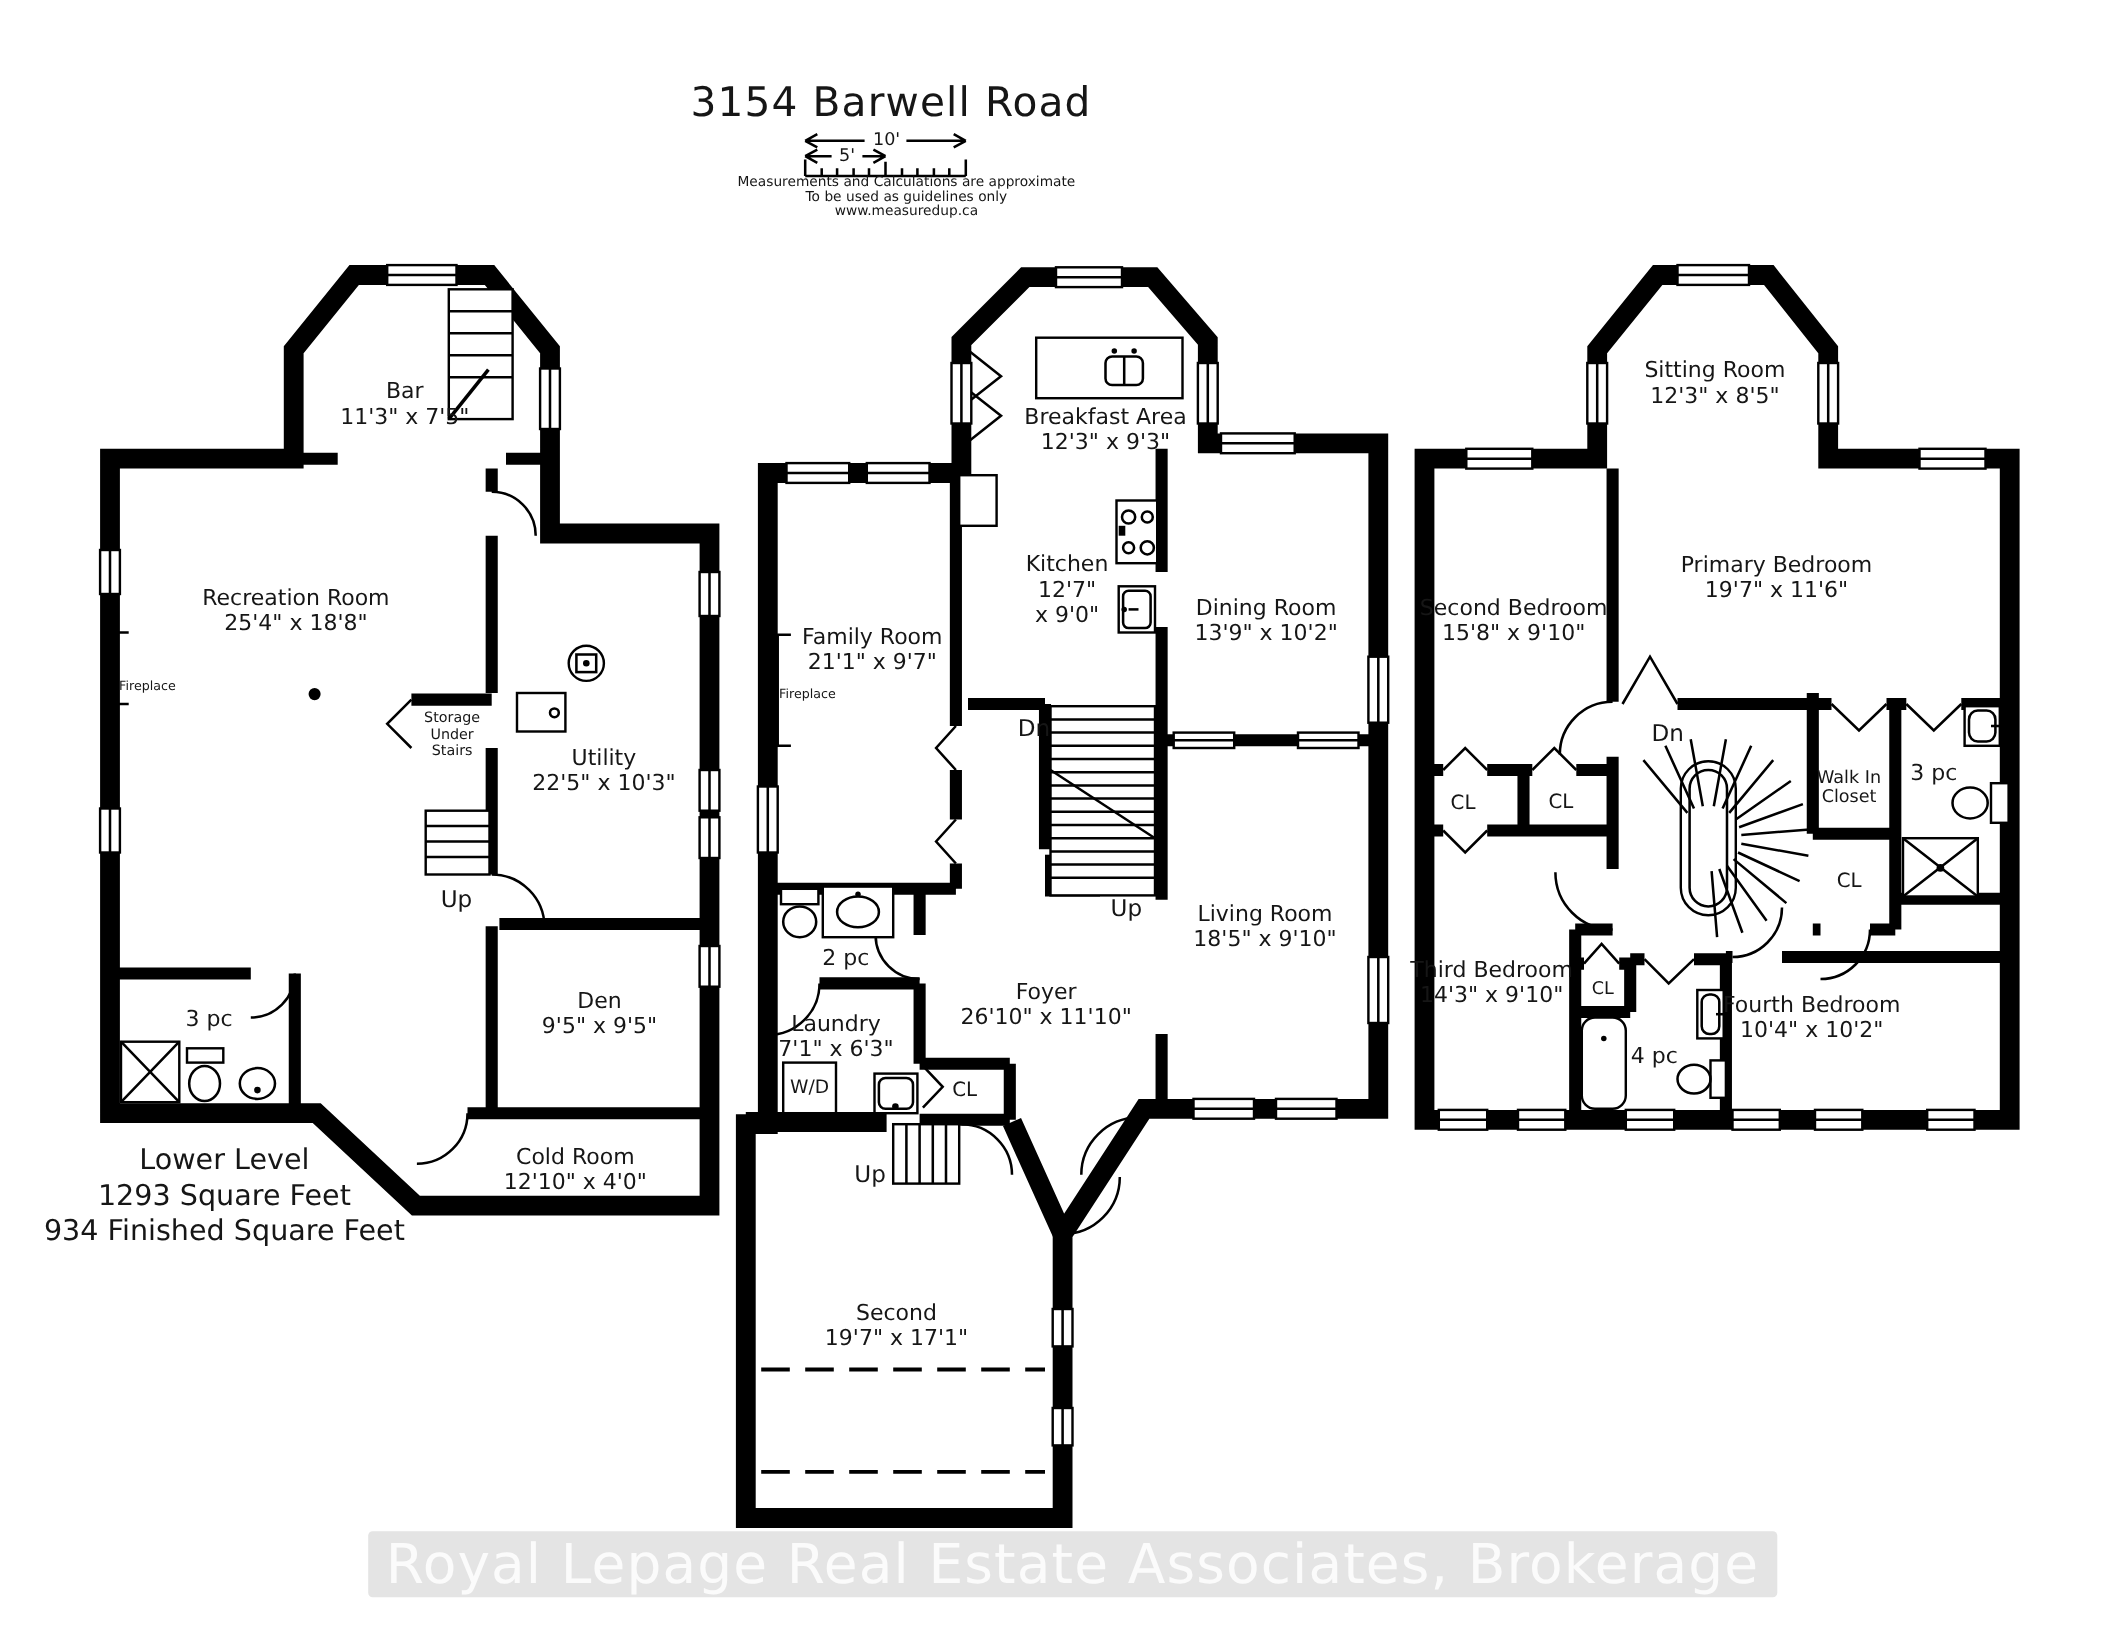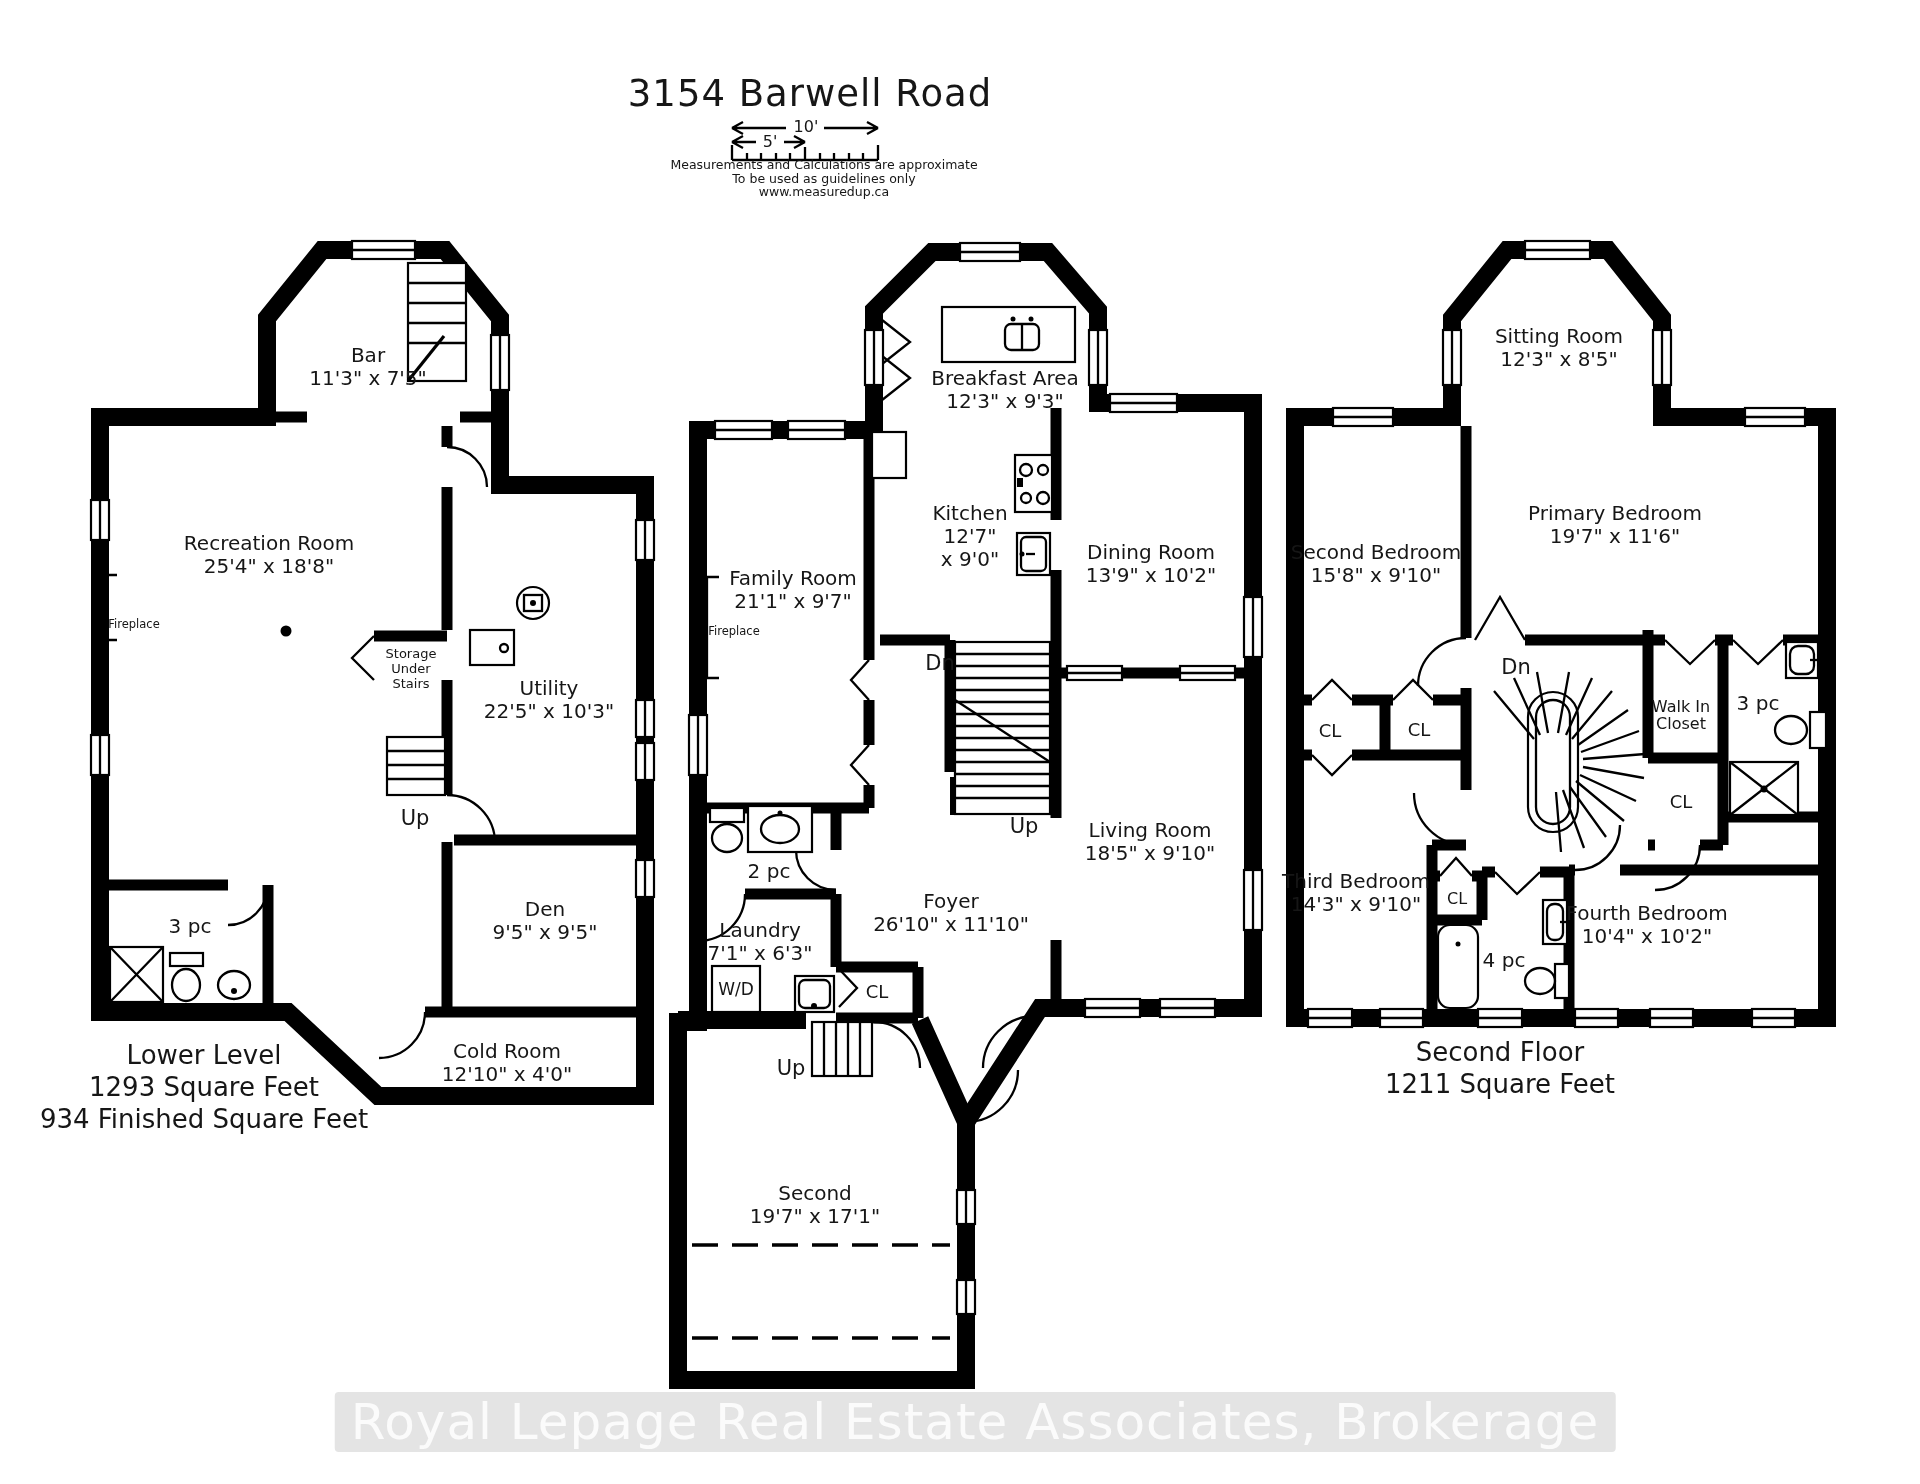--- a/index.html
+++ b/index.html
@@ -335,21 +335,21 @@
   <div class="lbl" style="left:549px;top:700px;">
     <div>Utility</div>
     <div>22'5" x 10'3"</div>
   </div>
   <div class="lbl updn" style="left:415px;top:818px;">Up</div>
   <div class="lbl" style="left:545px;top:921px;">
     <div>Den</div>
     <div>9'5" x 9'5"</div>
   </div>
   <div class="lbl" style="left:190px;top:926px;">3 pc</div>
-  <div class="lbl" style="left:507px;top:1063px;">
+  <div class="lbl" style="left:523px;top:1063px;">
     <div>Cold Room</div>
     <div>12'10" x 4'0"</div>
   </div>
   <div class="lbl caption" style="left:204px;top:1087px;">
     <div>Lower Level</div>
     <div>1293 Square Feet</div>
     <div>934 Finished Square Feet</div>
   </div>
 
   <div class="lbl" style="left:1005px;top:390px;">
@@ -417,19 +417,15 @@
   <div class="lbl" style="left:1356px;top:893px;">
     <div>Third Bedroom</div>
     <div>14'3" x 9'10"</div>
   </div>
   <div class="lbl cl" style="left:1457px;top:898px;font-size:16px;">CL</div>
   <div class="lbl" style="left:1504px;top:960px;text-align:right;">4 pc</div>
   <div class="lbl" style="left:1647px;top:925px;">
     <div>Fourth Bedroom</div>
     <div>10'4" x 10'2"</div>
   </div>
-  <div class="lbl caption" style="left:1500px;top:1068px;">
-    <div>Second Floor</div>
-    <div>1211 Square Feet</div>
-  </div>
 
   <div class="watermark" style="left:975px;top:1422px;">Royal Lepage Real Estate Associates, Brokerage</div>
 </div>
 
 </body></html>

